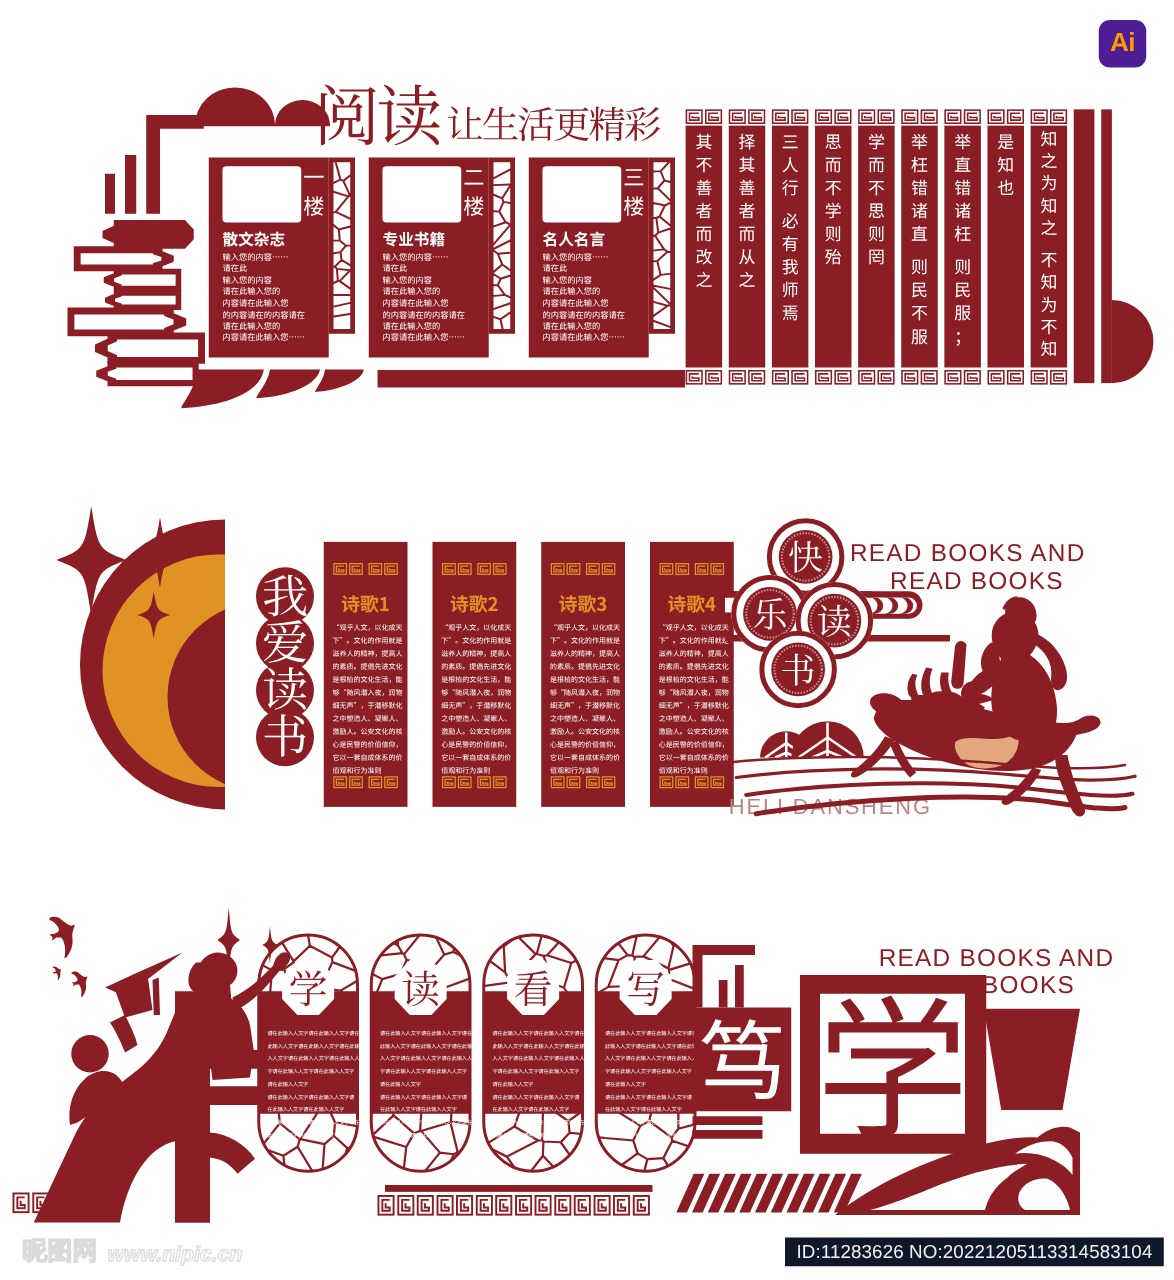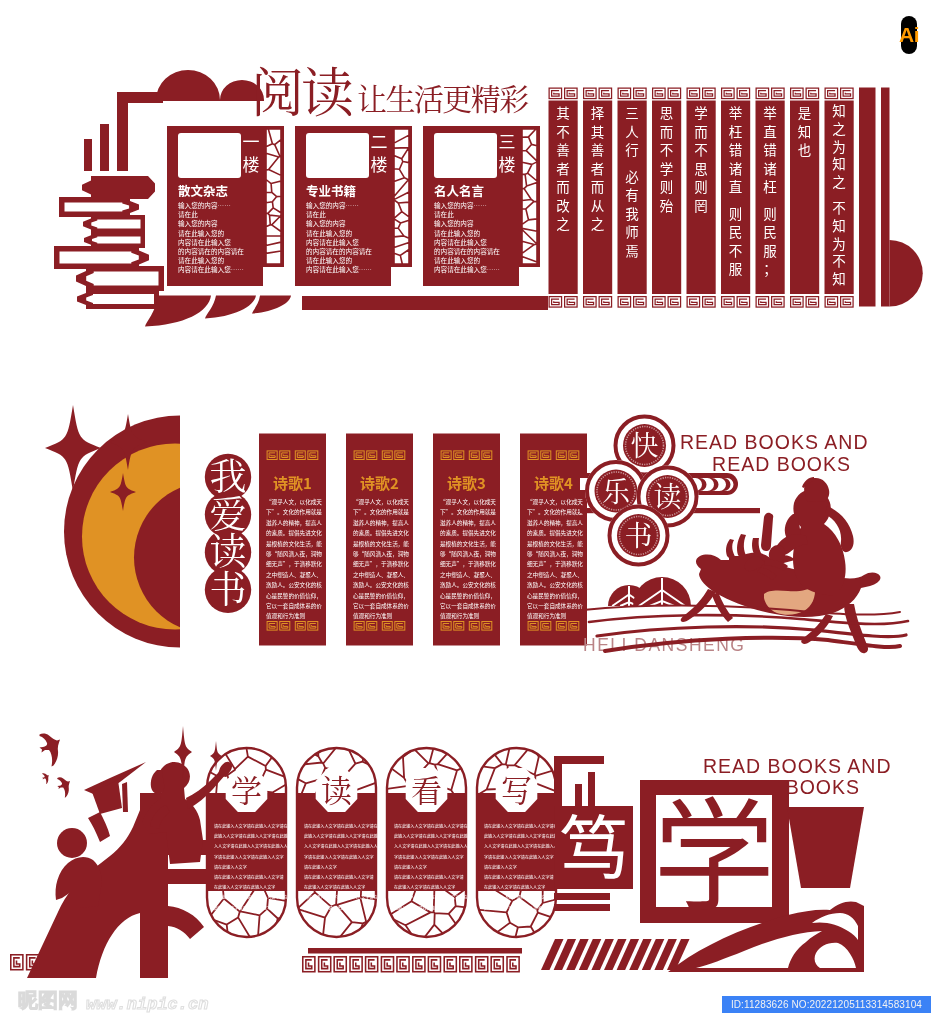--- a/index.html
+++ b/index.html
@@ -1,33 +1,33 @@
 <!DOCTYPE html>
 <html><head>
 <meta charset="utf-8">
 <title>Reading Culture Wall</title>
 <style>
   html,body{margin:0;padding:0;background:#ffffff;}
   body{width:939px;height:1024px;overflow:hidden;
        font-family:"Liberation Sans","DejaVu Sans",sans-serif;}
   #stage{position:relative;width:939px;height:1024px;background:#fff;}
   #art{position:absolute;left:0;top:0;}
-  .ai-badge{position:absolute;right:22px;top:16px;width:16px;height:38px;
-            background:#000000;border-radius:9px;display:flex;align-items:center;
+  .ai-badge{position:absolute;right:22px;top:16px;width:38px;height:38px;
+            background:#4c1d95;border-radius:9px;display:flex;align-items:center;
             justify-content:center;}
   .ai-badge span{color:#FF9A00;font-weight:bold;font-size:21px;
                  font-family:"Liberation Sans",sans-serif;letter-spacing:-.5px;}
   .wm{position:absolute;left:18px;bottom:10px;display:flex;align-items:flex-end;gap:8px;
       opacity:.55;}
   .wm-logo{font-size:20px;color:transparent;font-weight:bold;
            -webkit-text-stroke:1.1px #BDBDBD;font-family:"DejaVu Sans",sans-serif;}
   .wm-url{font-size:17px;color:transparent;font-style:italic;font-weight:bold;
-          -webkit-text-stroke:1.1px #C4C4C4;font-family:Liberation Mono, monospace;}
-  .idbar{position:absolute;right:8px;bottom:11px;background:#3b82f6;color:#F2F2F2;
-         font-size:10px;padding:3px 9px;letter-spacing:.1px;
+          -webkit-text-stroke:1.1px #C4C4C4;font-family:Liberation Sans, sans-serif;}
+  .idbar{position:absolute;right:8px;bottom:11px;background:#0f172a;color:#F2F2F2;
+         font-size:15px;padding:3px 9px;letter-spacing:.1px;
          font-family:"Liberation Sans",sans-serif;white-space:nowrap;}
 </style>
 </head>
 <body>
 
 <div id="stage">
   <svg id="art" width="939" height="1024" viewBox="0 0 939 1024">
       <g>
         <g fill="#8B1E24">
           <path d="M117,92 h46 v11 h-35 v68 h-11 z"></path>

